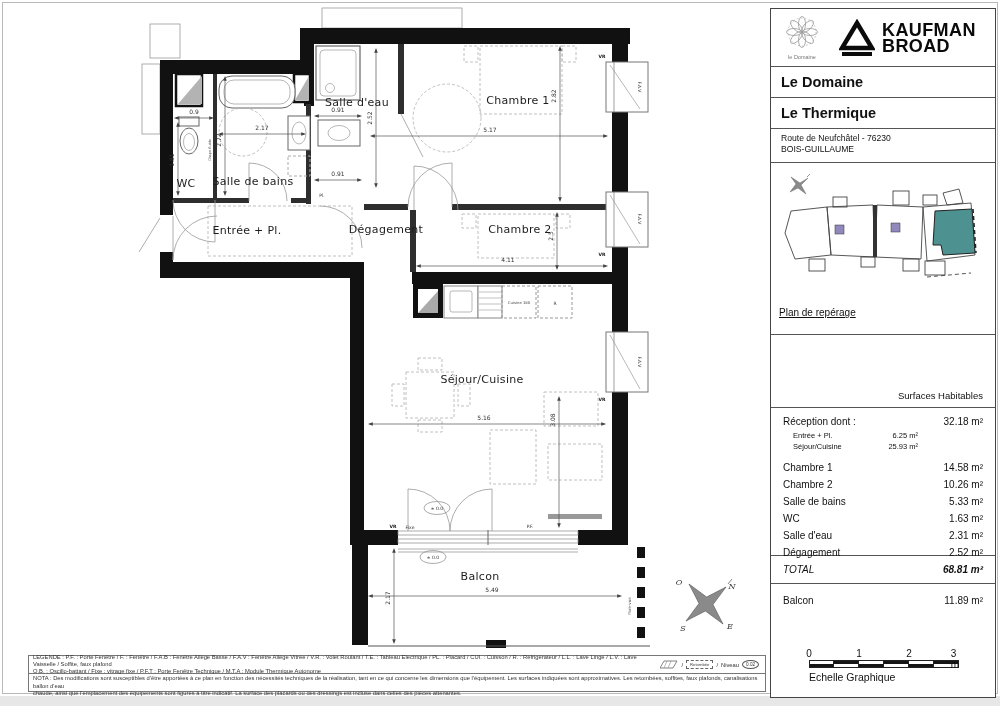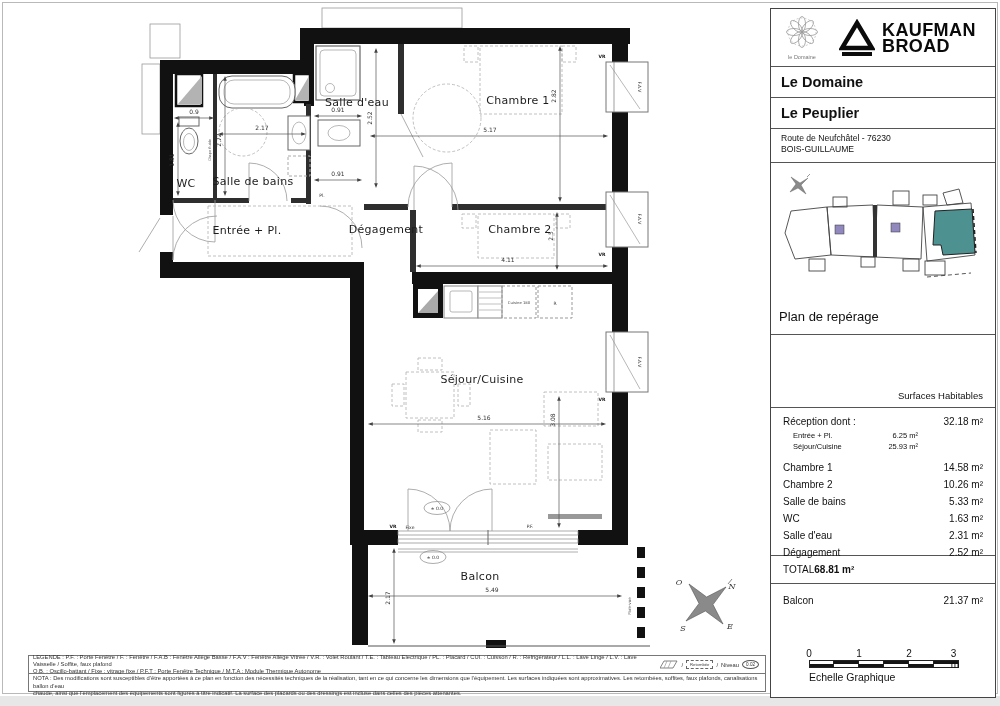--- a/index.html
+++ b/index.html
@@ -27,32 +27,32 @@
   .ld-text{font-size:5.5px;color:#777;margin-top:-2px;}
   .kb-logo{display:flex;align-items:center;gap:7px;margin-left:8px;}
   .kb-words{font-weight:bold;font-size:18px;line-height:16px;letter-spacing:.4px;color:#0a0a0a;}
   .sec-name{height:31px;display:flex;align-items:center;padding:0 10px;font-weight:bold;font-size:14.5px;}
   .sec-addr{height:34px;padding:4px 10px;font-size:8.6px;line-height:11px;}
   .sec-unit{height:37px;padding:4px 10px;font-size:9px;line-height:13px;}
   .urow{display:flex;}
   .urow .c1{width:90px;}
   .b{font-weight:bold;}
   .sec-rep{height:172px;position:relative;}
-  .rep-caption{position:absolute;left:8px;bottom:10px;font-size:13px;}
+  .rep-caption{position:absolute;left:8px;bottom:16px;font-size:10px;text-decoration:underline;}
   .sec-surf-title{height:25px;display:flex;align-items:center;justify-content:flex-end;
                   padding:0 12px;font-size:9.5px;margin-top:48px;}
   .sec-surf-list{height:148px;padding:5px 0 0 0;}
   .srow{display:flex;justify-content:space-between;padding:0 12px;font-size:10px;line-height:17px;}
   .srow .v{text-align:left;}
   .srow.sub{font-size:7.5px;line-height:11px;padding-left:22px;justify-content:flex-start;}
   .srow.sub .lbl{width:85px;}
   .srow.sub .v2{width:40px;text-align:right;}
   .sgap{height:7px;}
-  .sec-total{height:28px;display:flex;align-items:center;
-             padding:0 12px;font-size:10px;}
+  .sec-total{height:28px;display:flex;align-items:center;justify-content:space-between;
+             padding:0 12px;font-size:10px;font-style:italic;}
   .sec-balcon{height:104px;display:flex;flex-direction:column;}
   .scale-zone{margin-top:auto;padding:0 0 5px 38px;}
   .ticks{position:relative;width:150px;height:12px;font-size:10px;}
   .ticks span{position:absolute;transform:translateX(-50%);}
   .bar{display:flex;width:150px;height:8px;}
   .bar i{width:25px;height:8px;border:1px solid #222;box-sizing:border-box;}
   .bar i.a{background:linear-gradient(to bottom,#fff 0 50%,#161616 50% 100%);}
   .bar i.bseg{background:linear-gradient(to bottom,#161616 0 50%,#fff 50% 100%);border-left:none;}
   .bar i + i{border-left:none;}
   .scale-caption{font-size:10.5px;margin-top:3px;}
@@ -365,21 +365,21 @@
           <div>KAUFMAN</div>
           <div>BROAD</div>
         </div>
       </div>
     </div>
 
     <div class="sec sec-name">
         <span>Le Domaine</span>
       </div>
     <div class="sec sec-name">
-        <span>Le Peuplier</span>
+        <span>Le Thermique</span>
       </div>
 
     <div class="sec sec-addr">
       <div>Route de Neufchâtel  -  76230</div>
       <div>BOIS-GUILLAUME</div>
     </div>
 
 
     <div class="sec sec-rep">
       <svg class="minimap" width="224" height="150" viewBox="0 0 224 150">
@@ -456,21 +456,21 @@
     </div>
 
     <div class="sec sec-total">
       <span>TOTAL</span>
       <span class="v b">68.81 m²</span>
     </div>
 
     <div class="sec sec-balcon">
       <div class="srow" style="margin-top:8px">
         <span>Balcon</span>
-        <span class="v">21.37 m²</span>
+        <span class="v">11.89 m²</span>
       </div>
       <div class="scale-zone">
         <div class="ticks">
           <span style="left:0">0</span>
           <span style="left:50px">1</span>
           <span style="left:100px">2</span>
           <span style="left:146px">3 m</span>
         </div>
         <div class="bar">
           <i class="a"></i>

